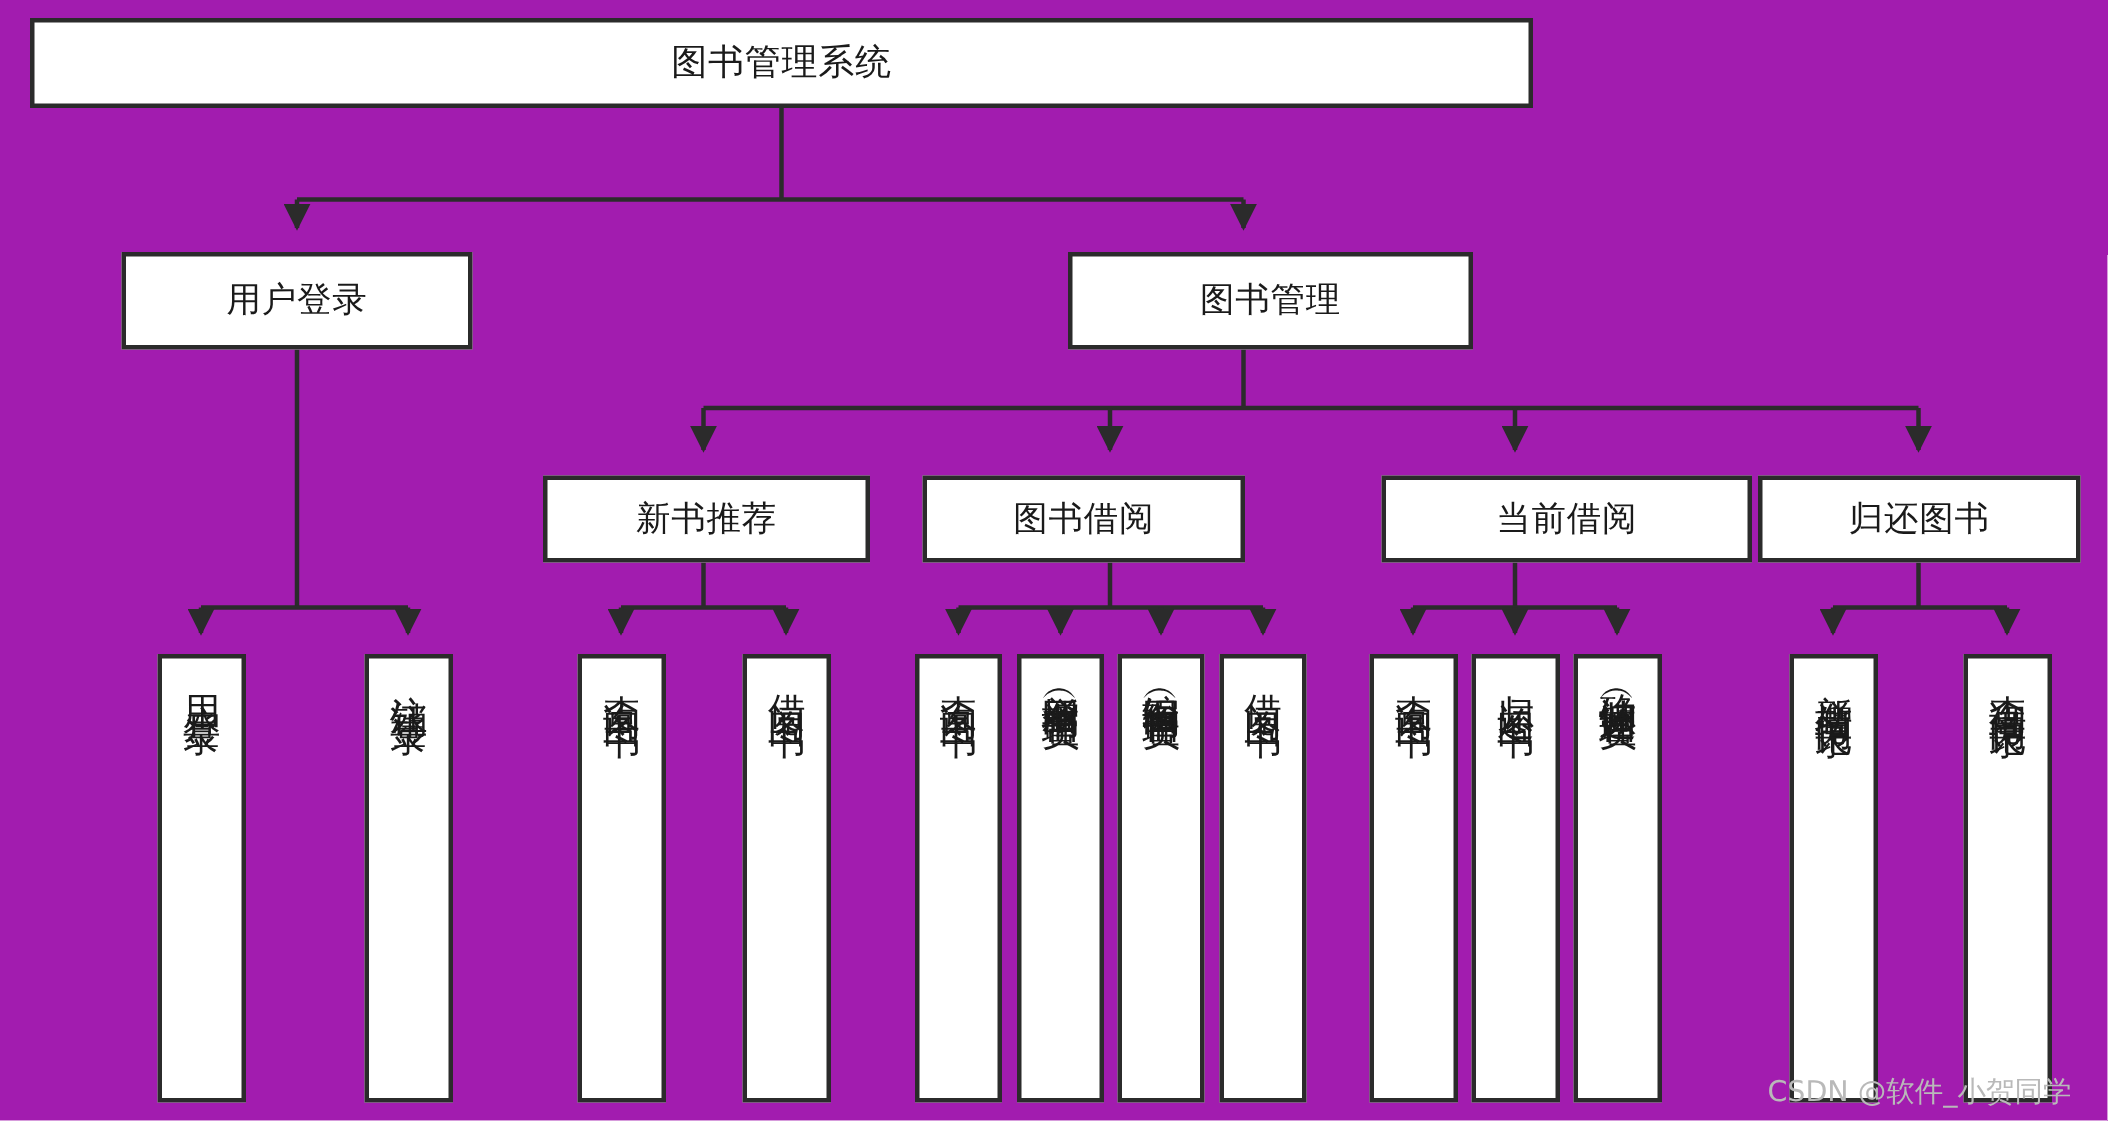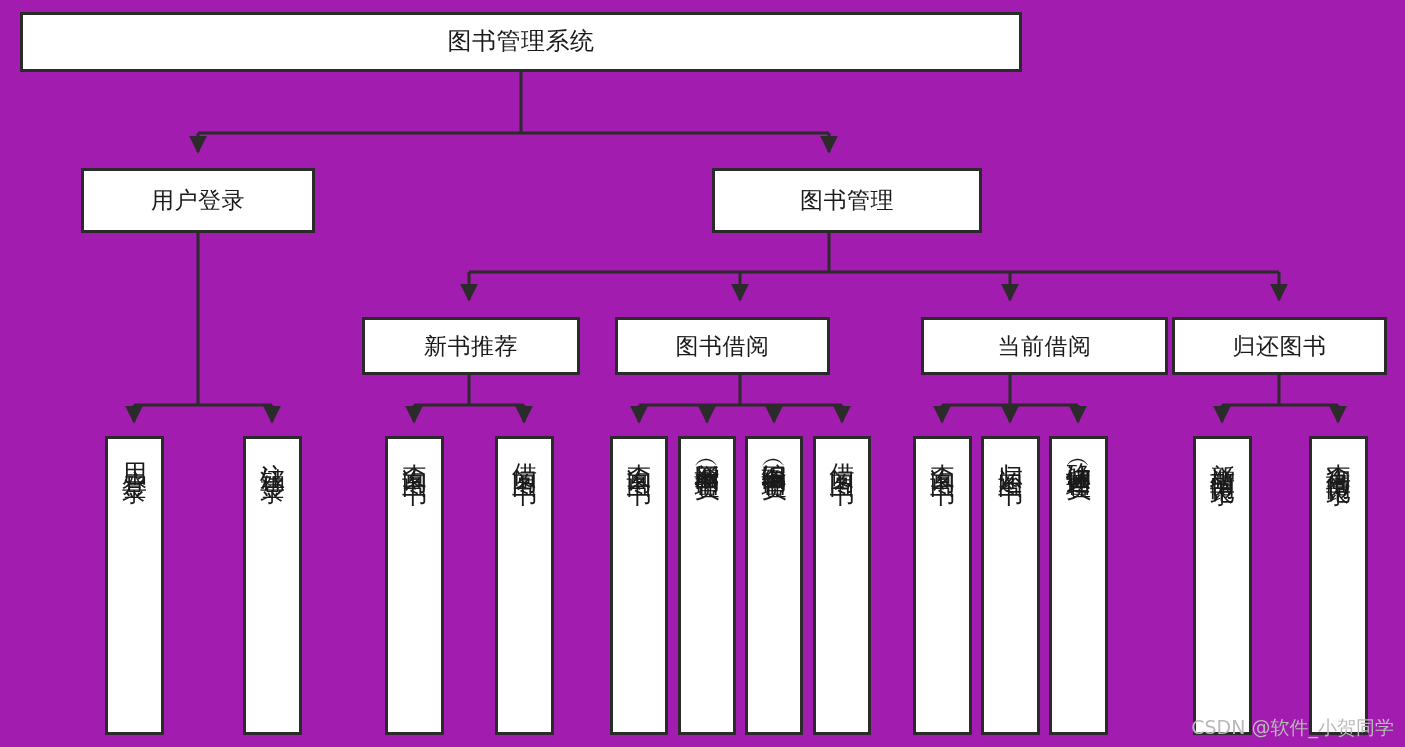--- a/index.html
+++ b/index.html
@@ -59,21 +59,21 @@
     white-space: nowrap;
   }
   .node.v.tall .label {
     letter-spacing: 2px;
   }
   .node.v.mid .label {
     letter-spacing: 4px;
   }
   .watermark {
     position: absolute;
-    right: 11px;
+    right: 24px;
     bottom: 6px;
     font-size: 19px;
     color: #b9b9b9;
     white-space: nowrap;
     font-family: "DejaVu Sans", "Liberation Sans", sans-serif;
   }
 </style>
 </head>
 <body>
 

